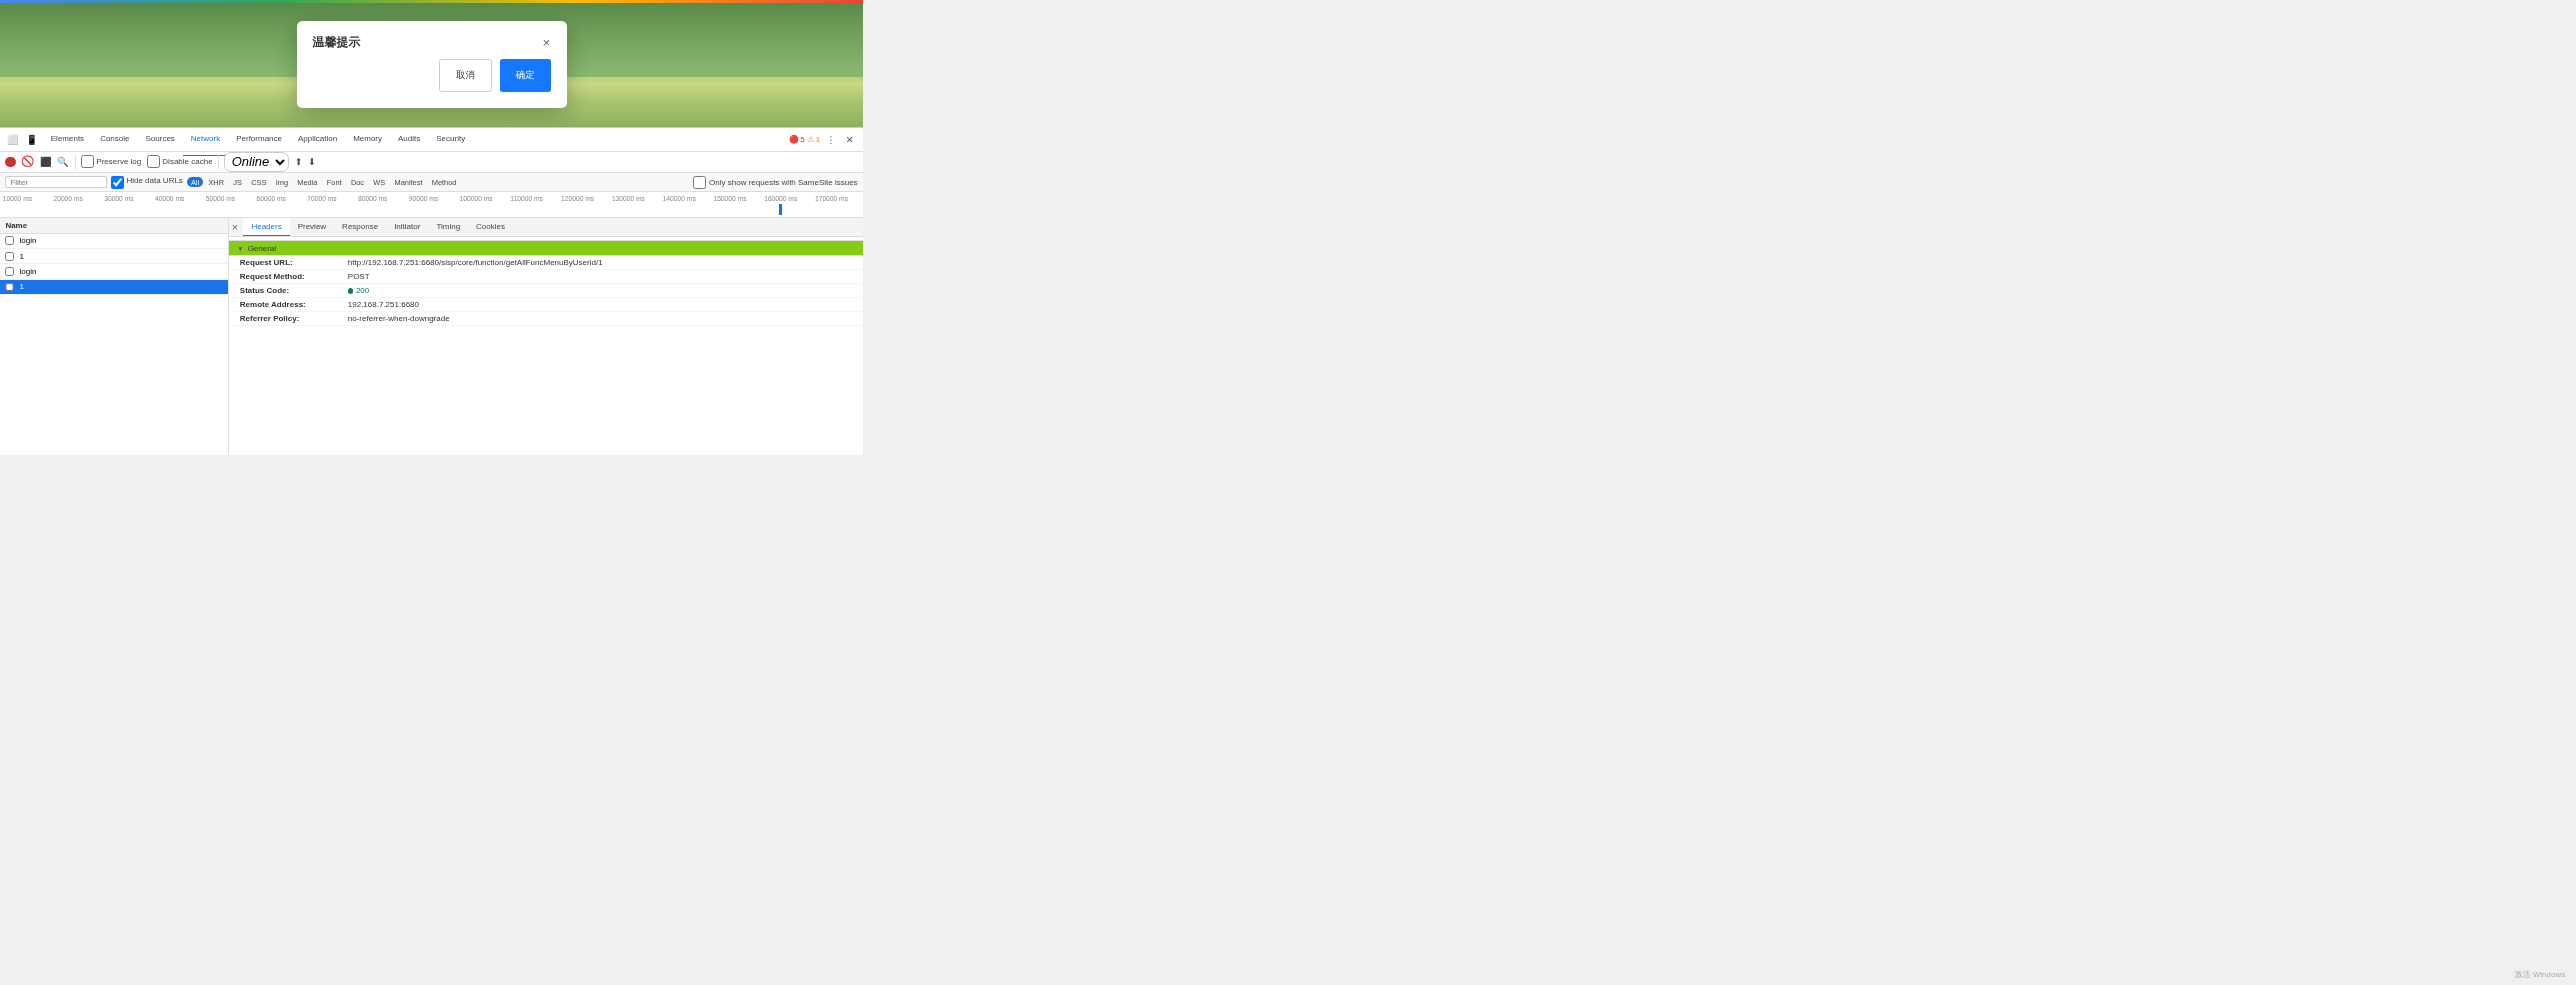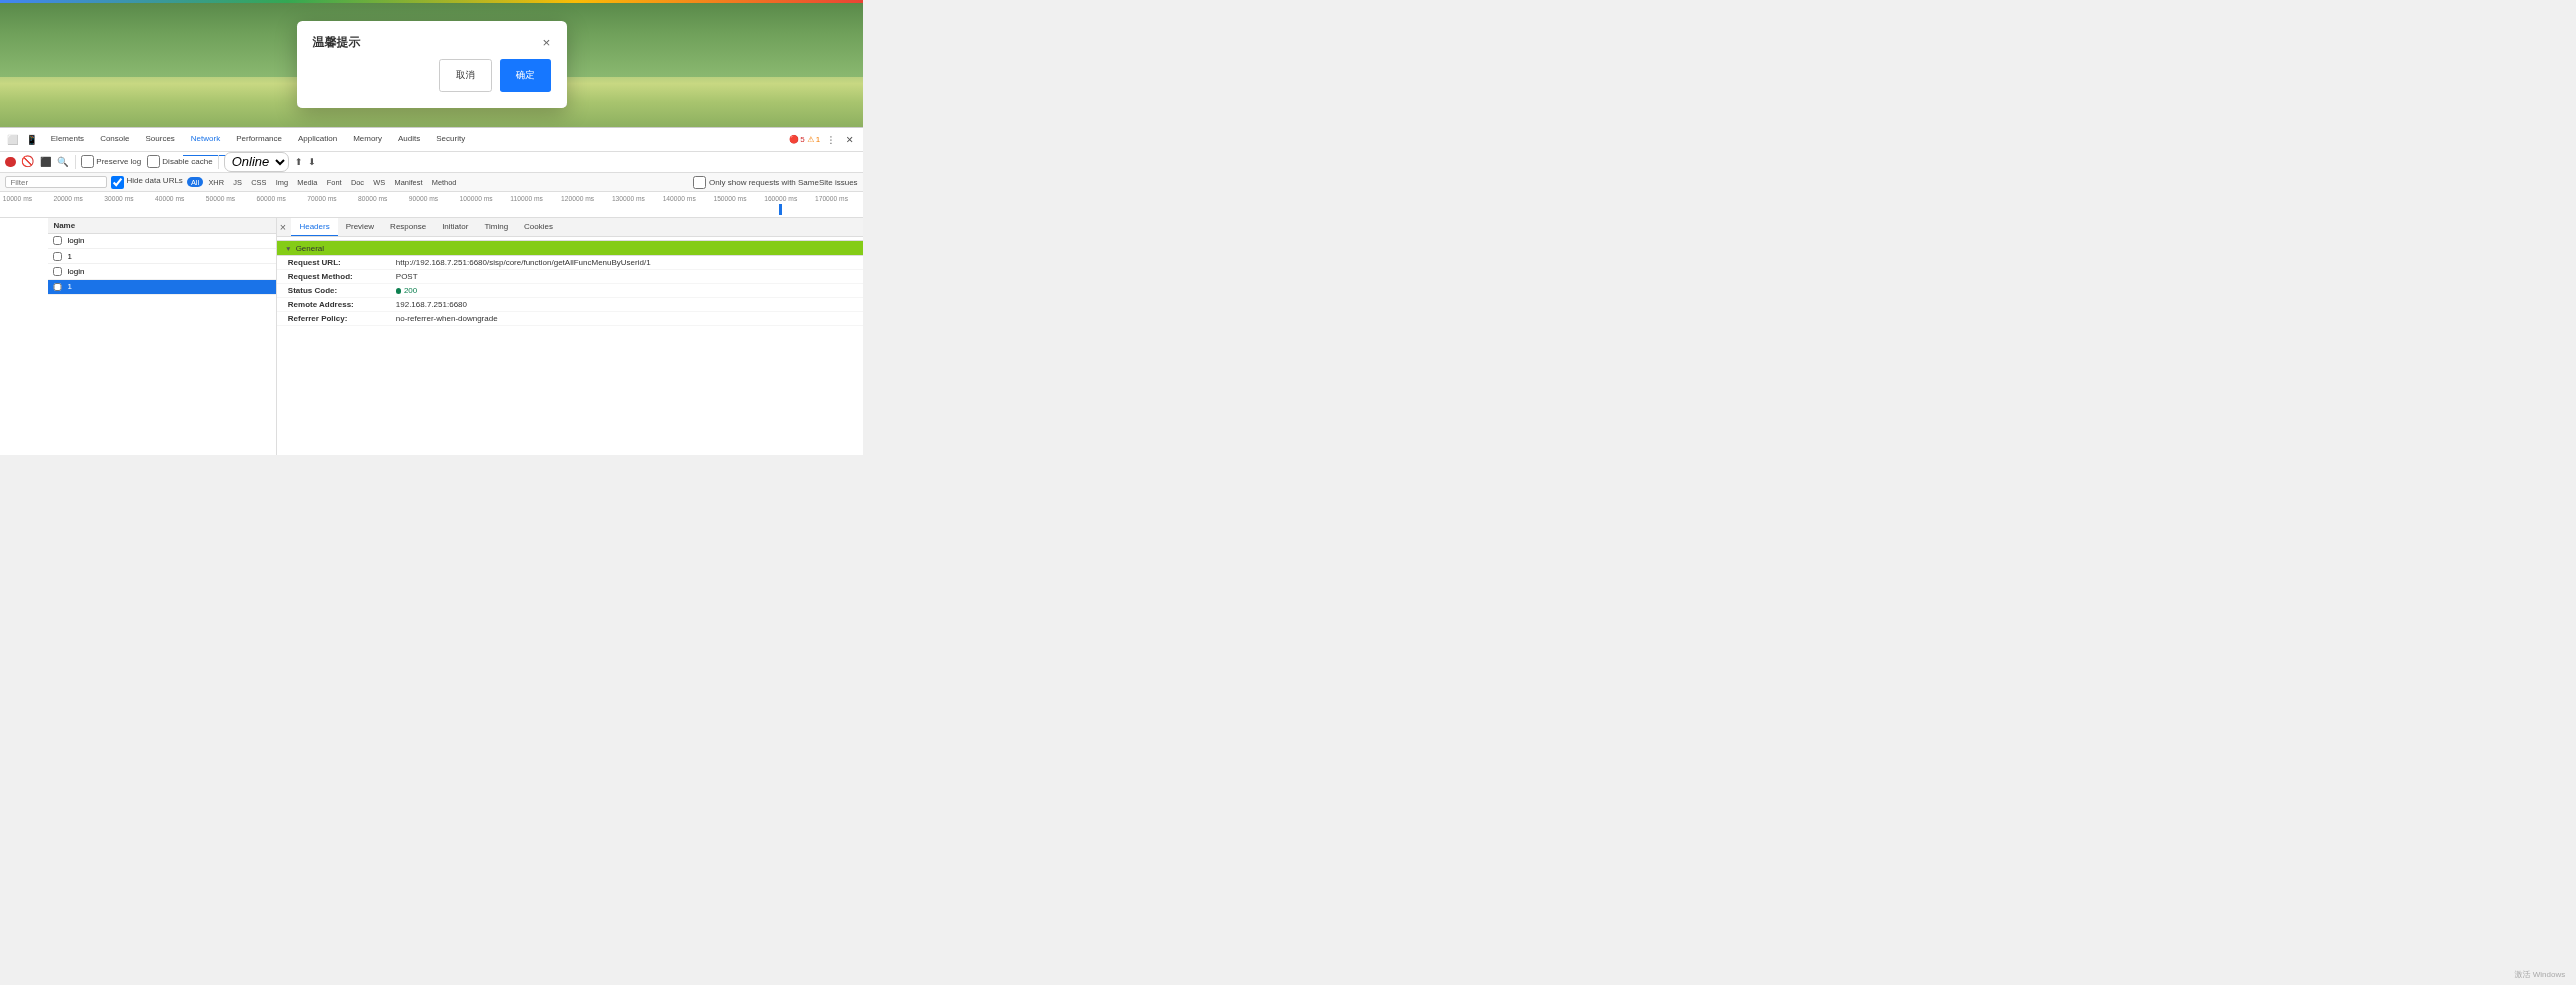--- a/index.html
+++ b/index.html
@@ -400,21 +400,20 @@
       height: 10.8px;
       background: #1a73e8;
       right: 81px;
     }
 
     
     .devtools-main {
       display: flex;
       flex: 1;
       overflow: hidden;
-      margin-left: 48px;
     }
 
     
     .request-list {
       width: 229px;
       border-right: 0.7px solid #ddd;
       overflow-y: auto;
       background: #fff;
     }
 

